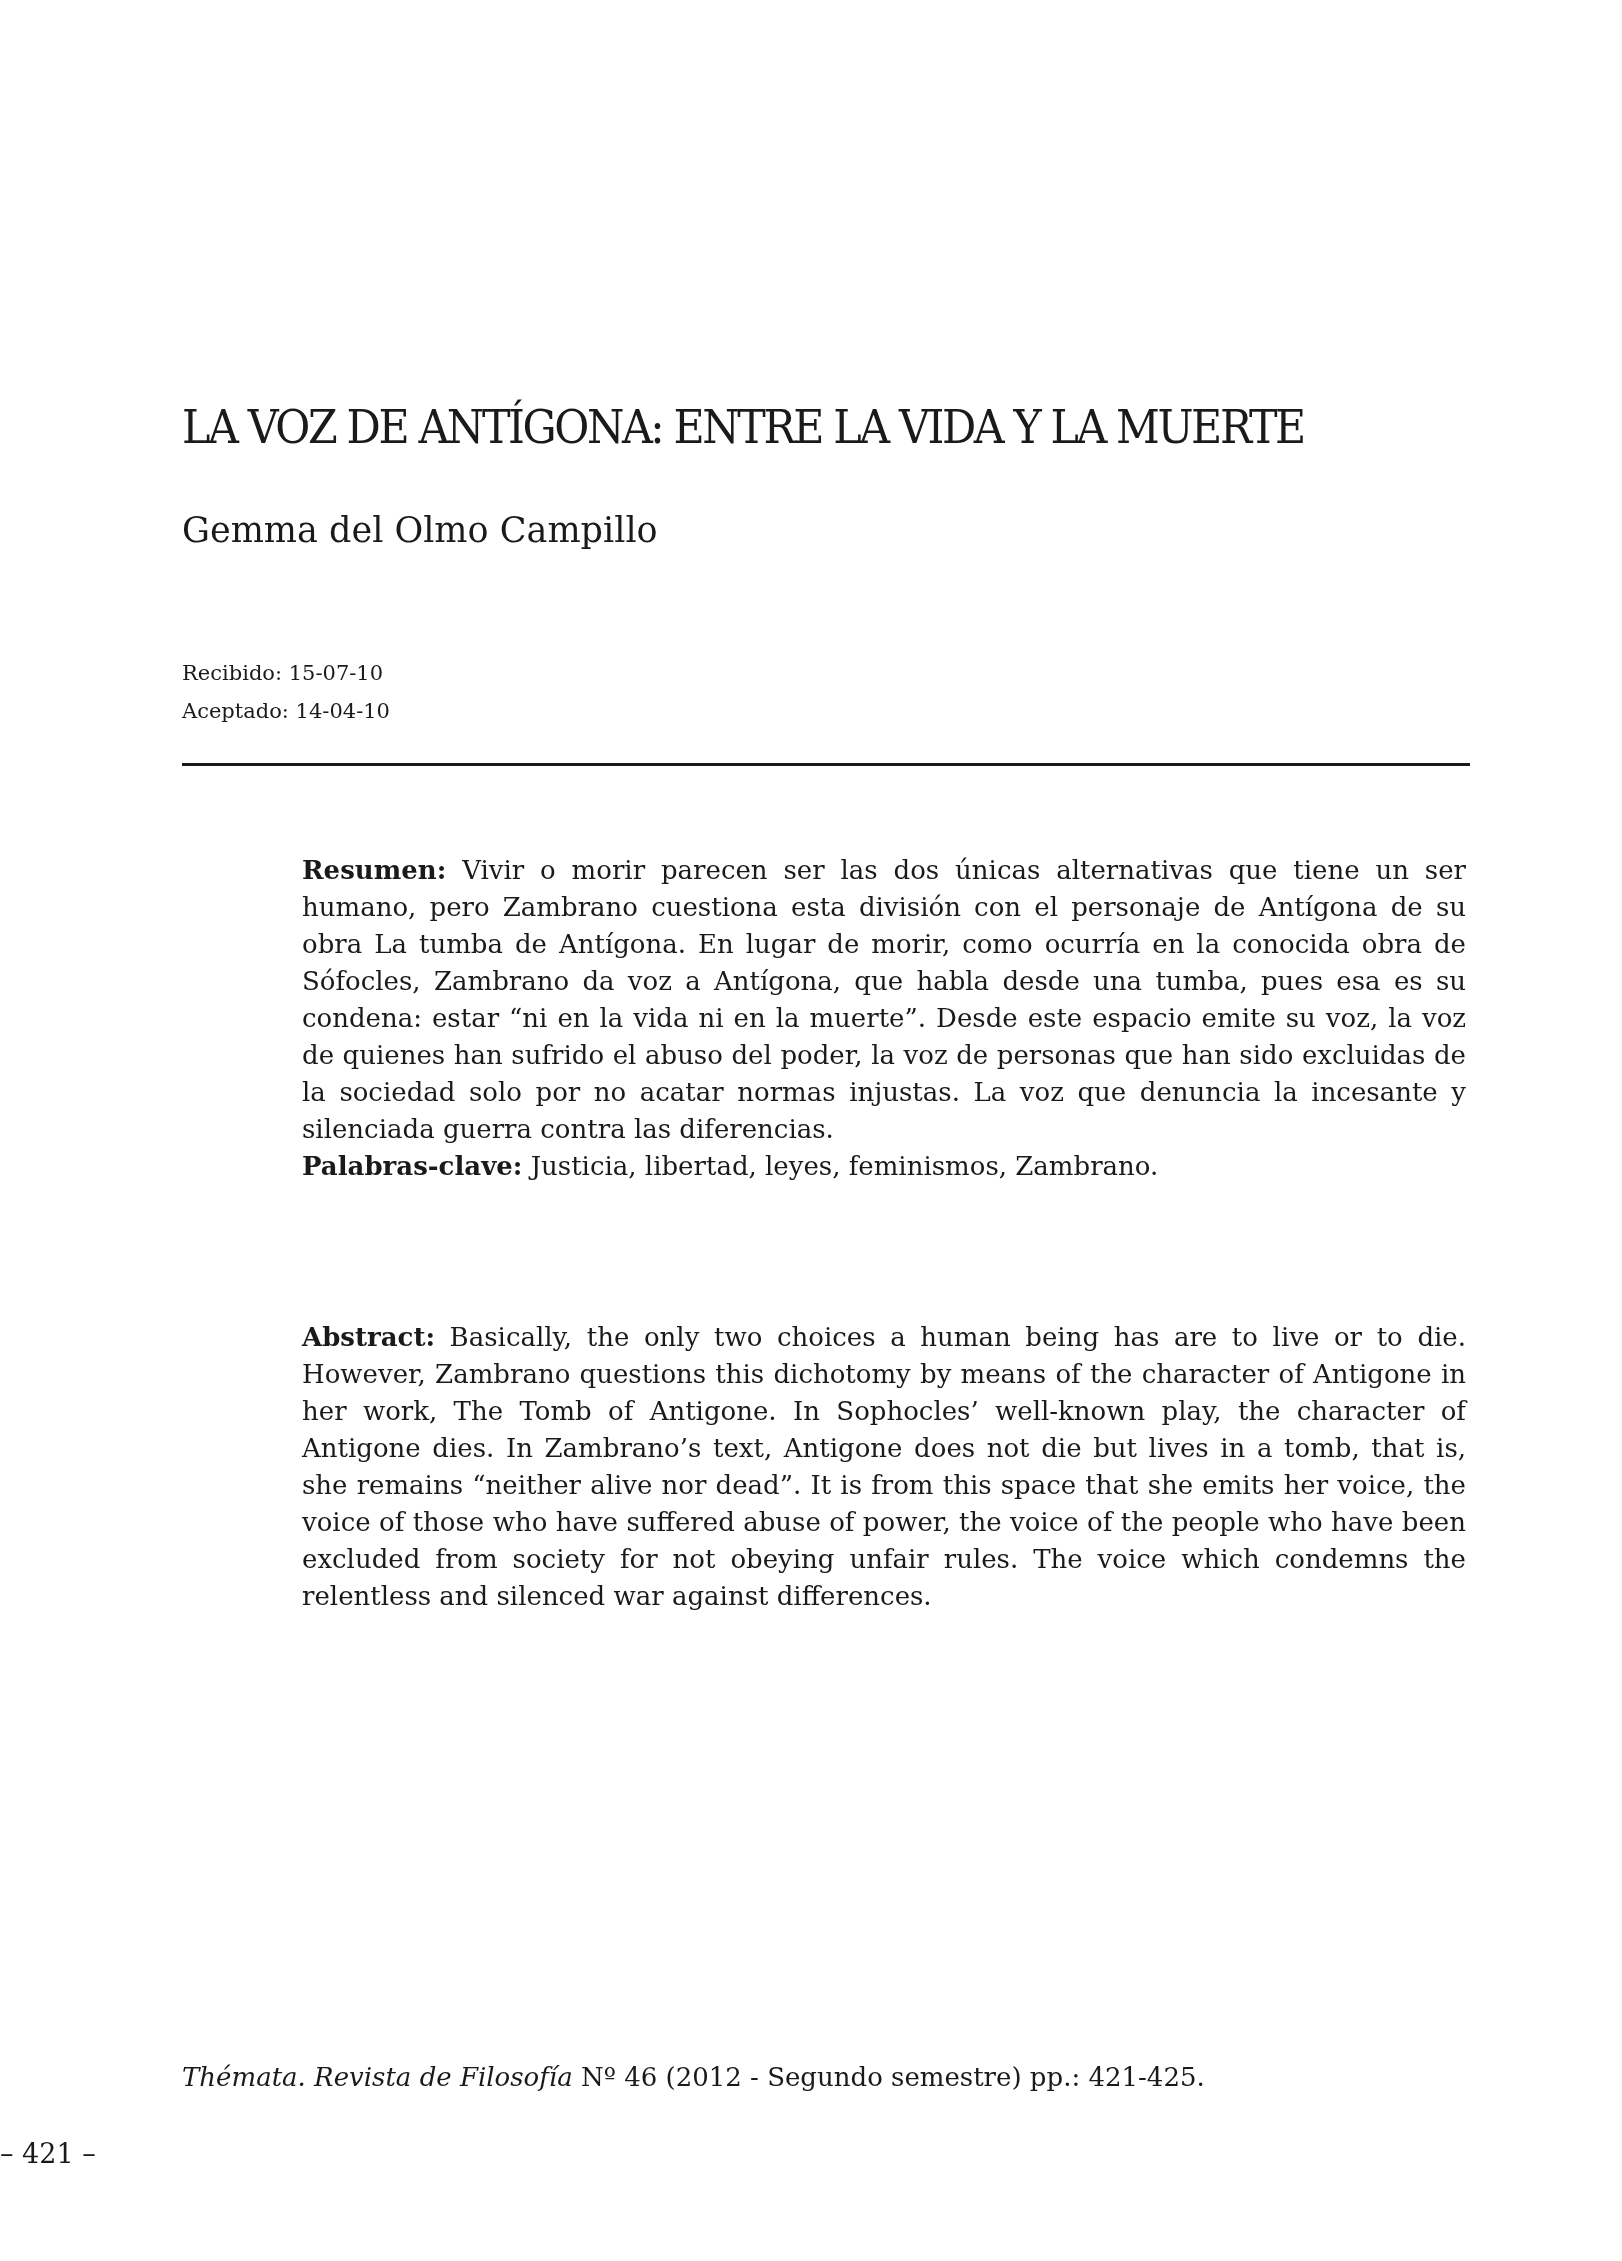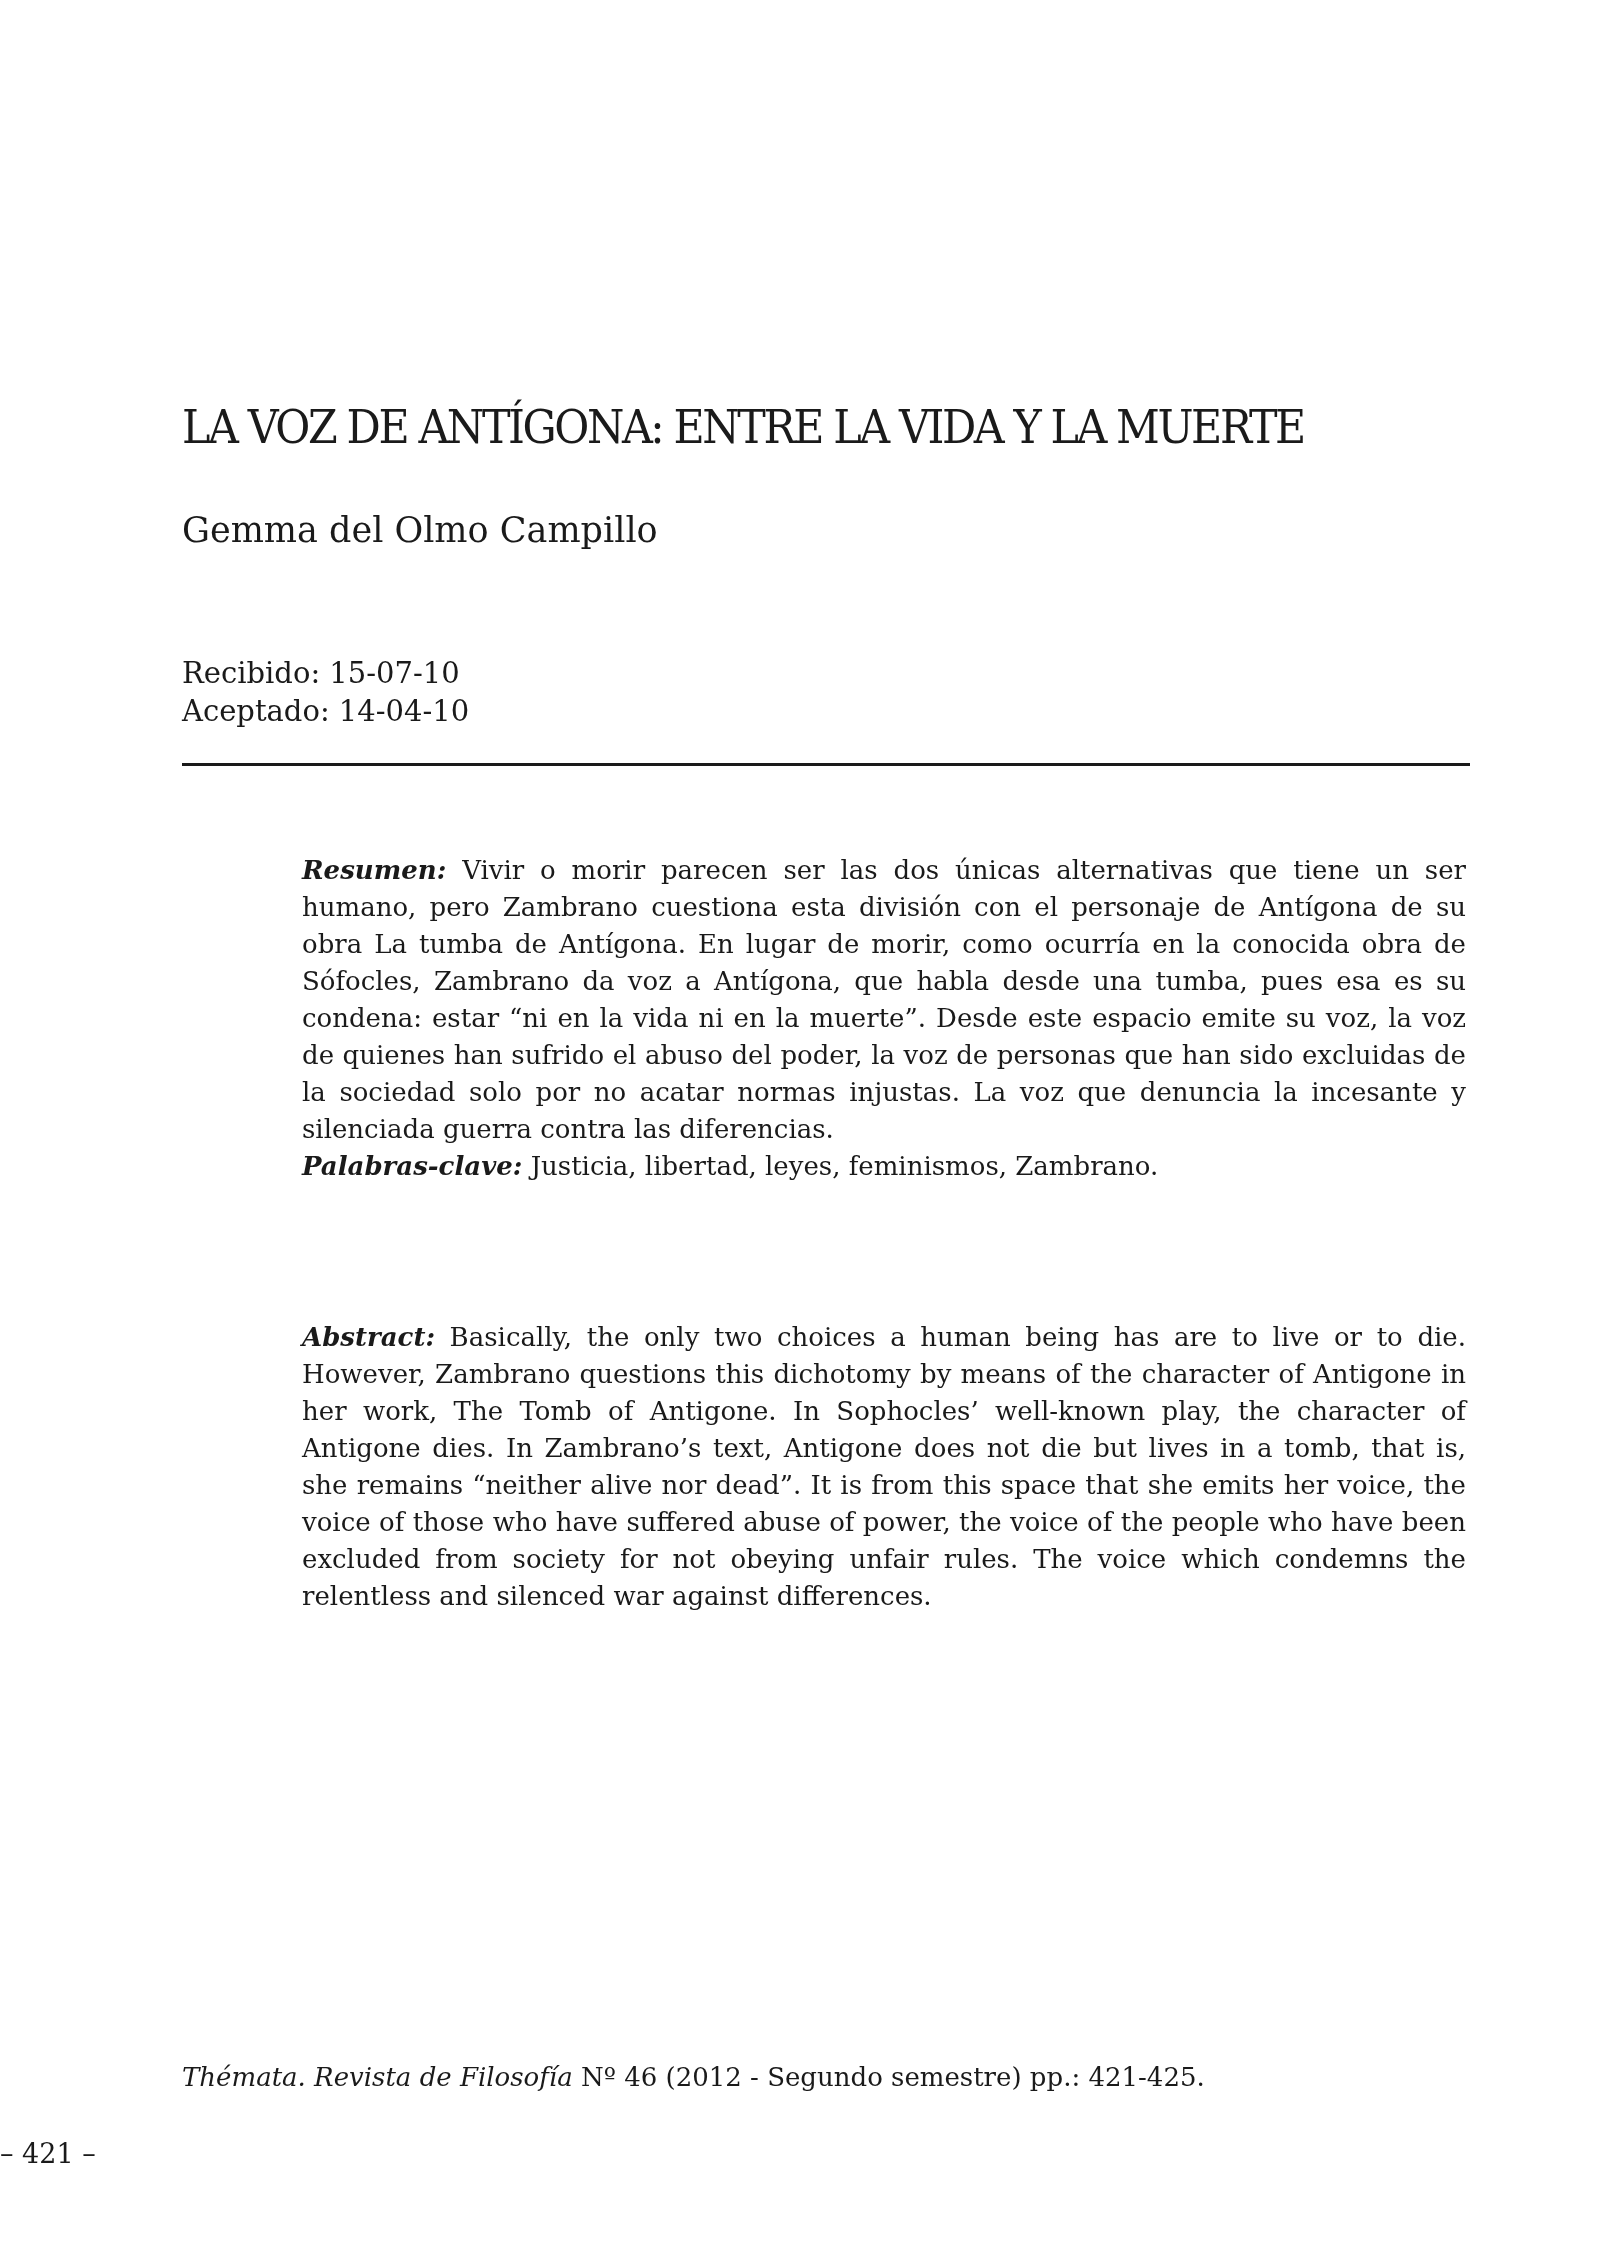--- a/index.html
+++ b/index.html
@@ -39,21 +39,21 @@
       left: 182px;
       top: 505px;
       font-size: 35px;
       line-height: 50px;
     }
     .author-block div { white-space: nowrap; }
     .dates {
       position: absolute;
       left: 182px;
       top: 654px;
-      font-size: 29px;
+      font-size: 21px;
       line-height: 38px;
     }
     .dates div { white-space: nowrap; }
     .rule {
       position: absolute;
       left: 182px;
       top: 763px;
       width: 1288px;
       height: 3.4px;
       background: #1a1a1a;
@@ -67,21 +67,20 @@
       text-align: justify;
       hyphens: none;
     }
     .abstract-block p {
       margin: 0;
     }
     .resumen { top: 852px; }
     .abstract { top: 1319px; }
     .label {
       font-weight: bold;
-      font-style: italic;
     }
     .keywords {
       text-align: left;
     }
     .citation {
       position: absolute;
       left: 182px;
       top: 2058px;
       font-size: 26px;
       line-height: 38px;

